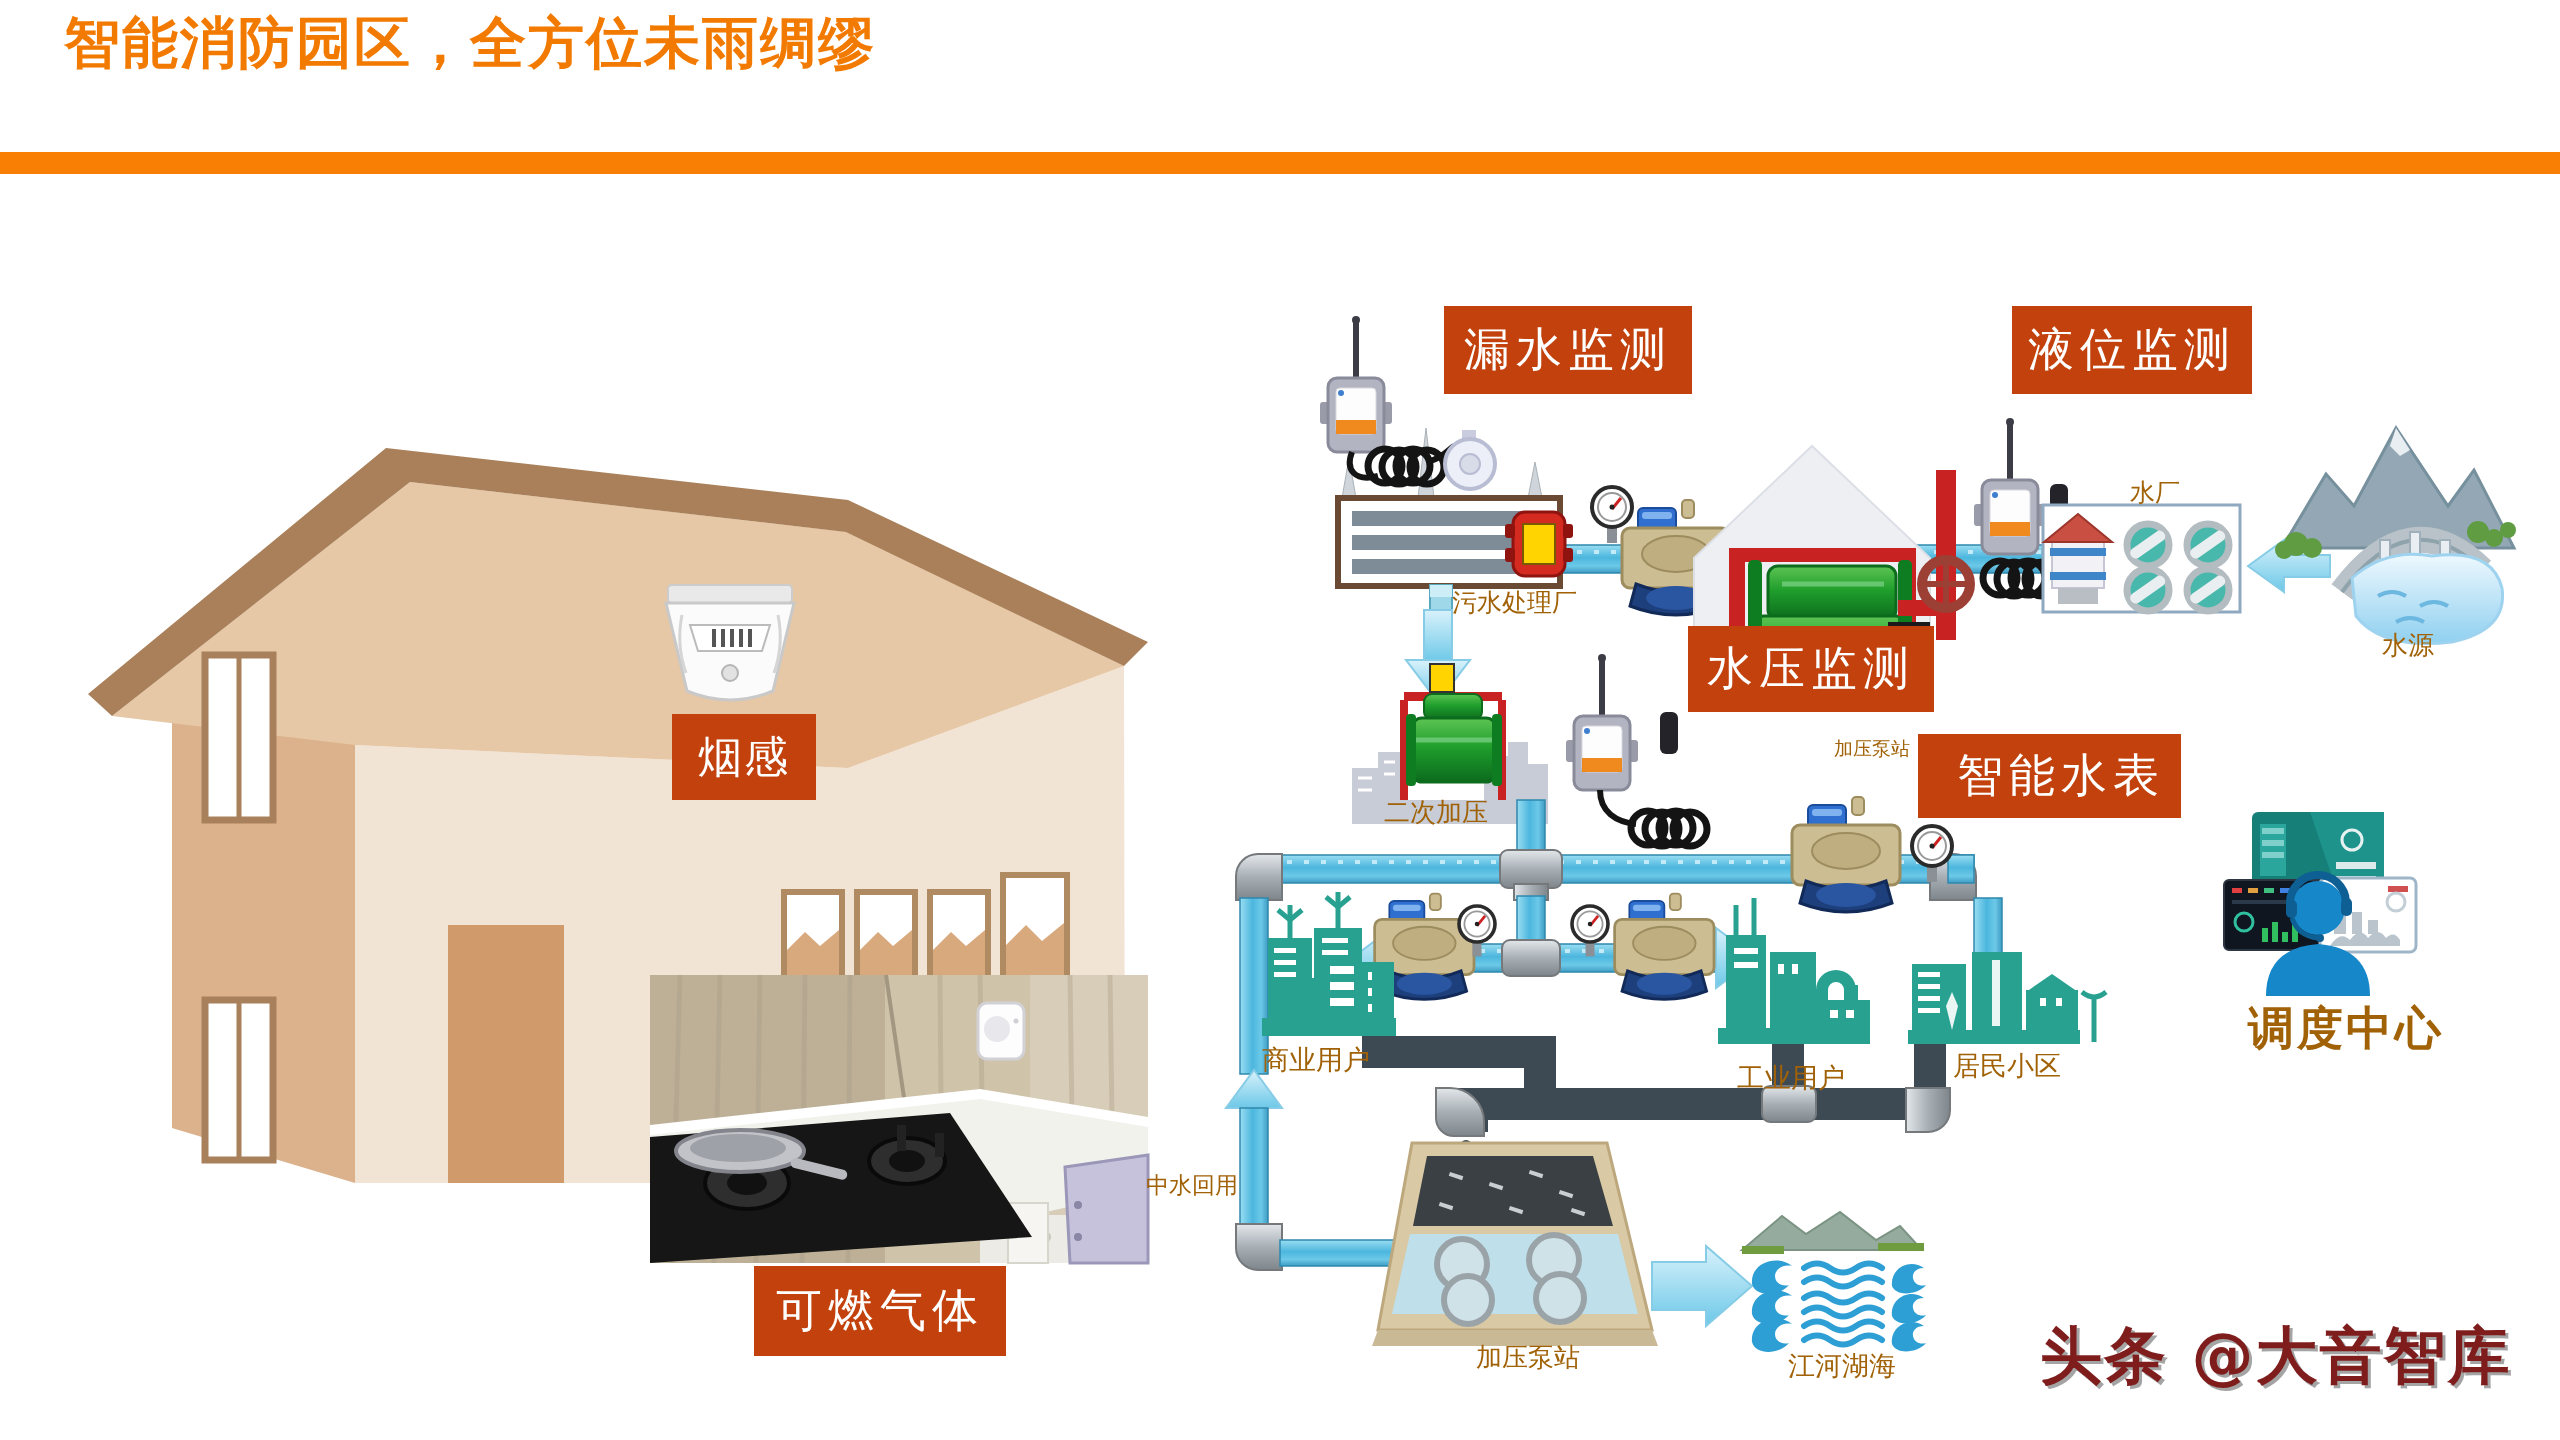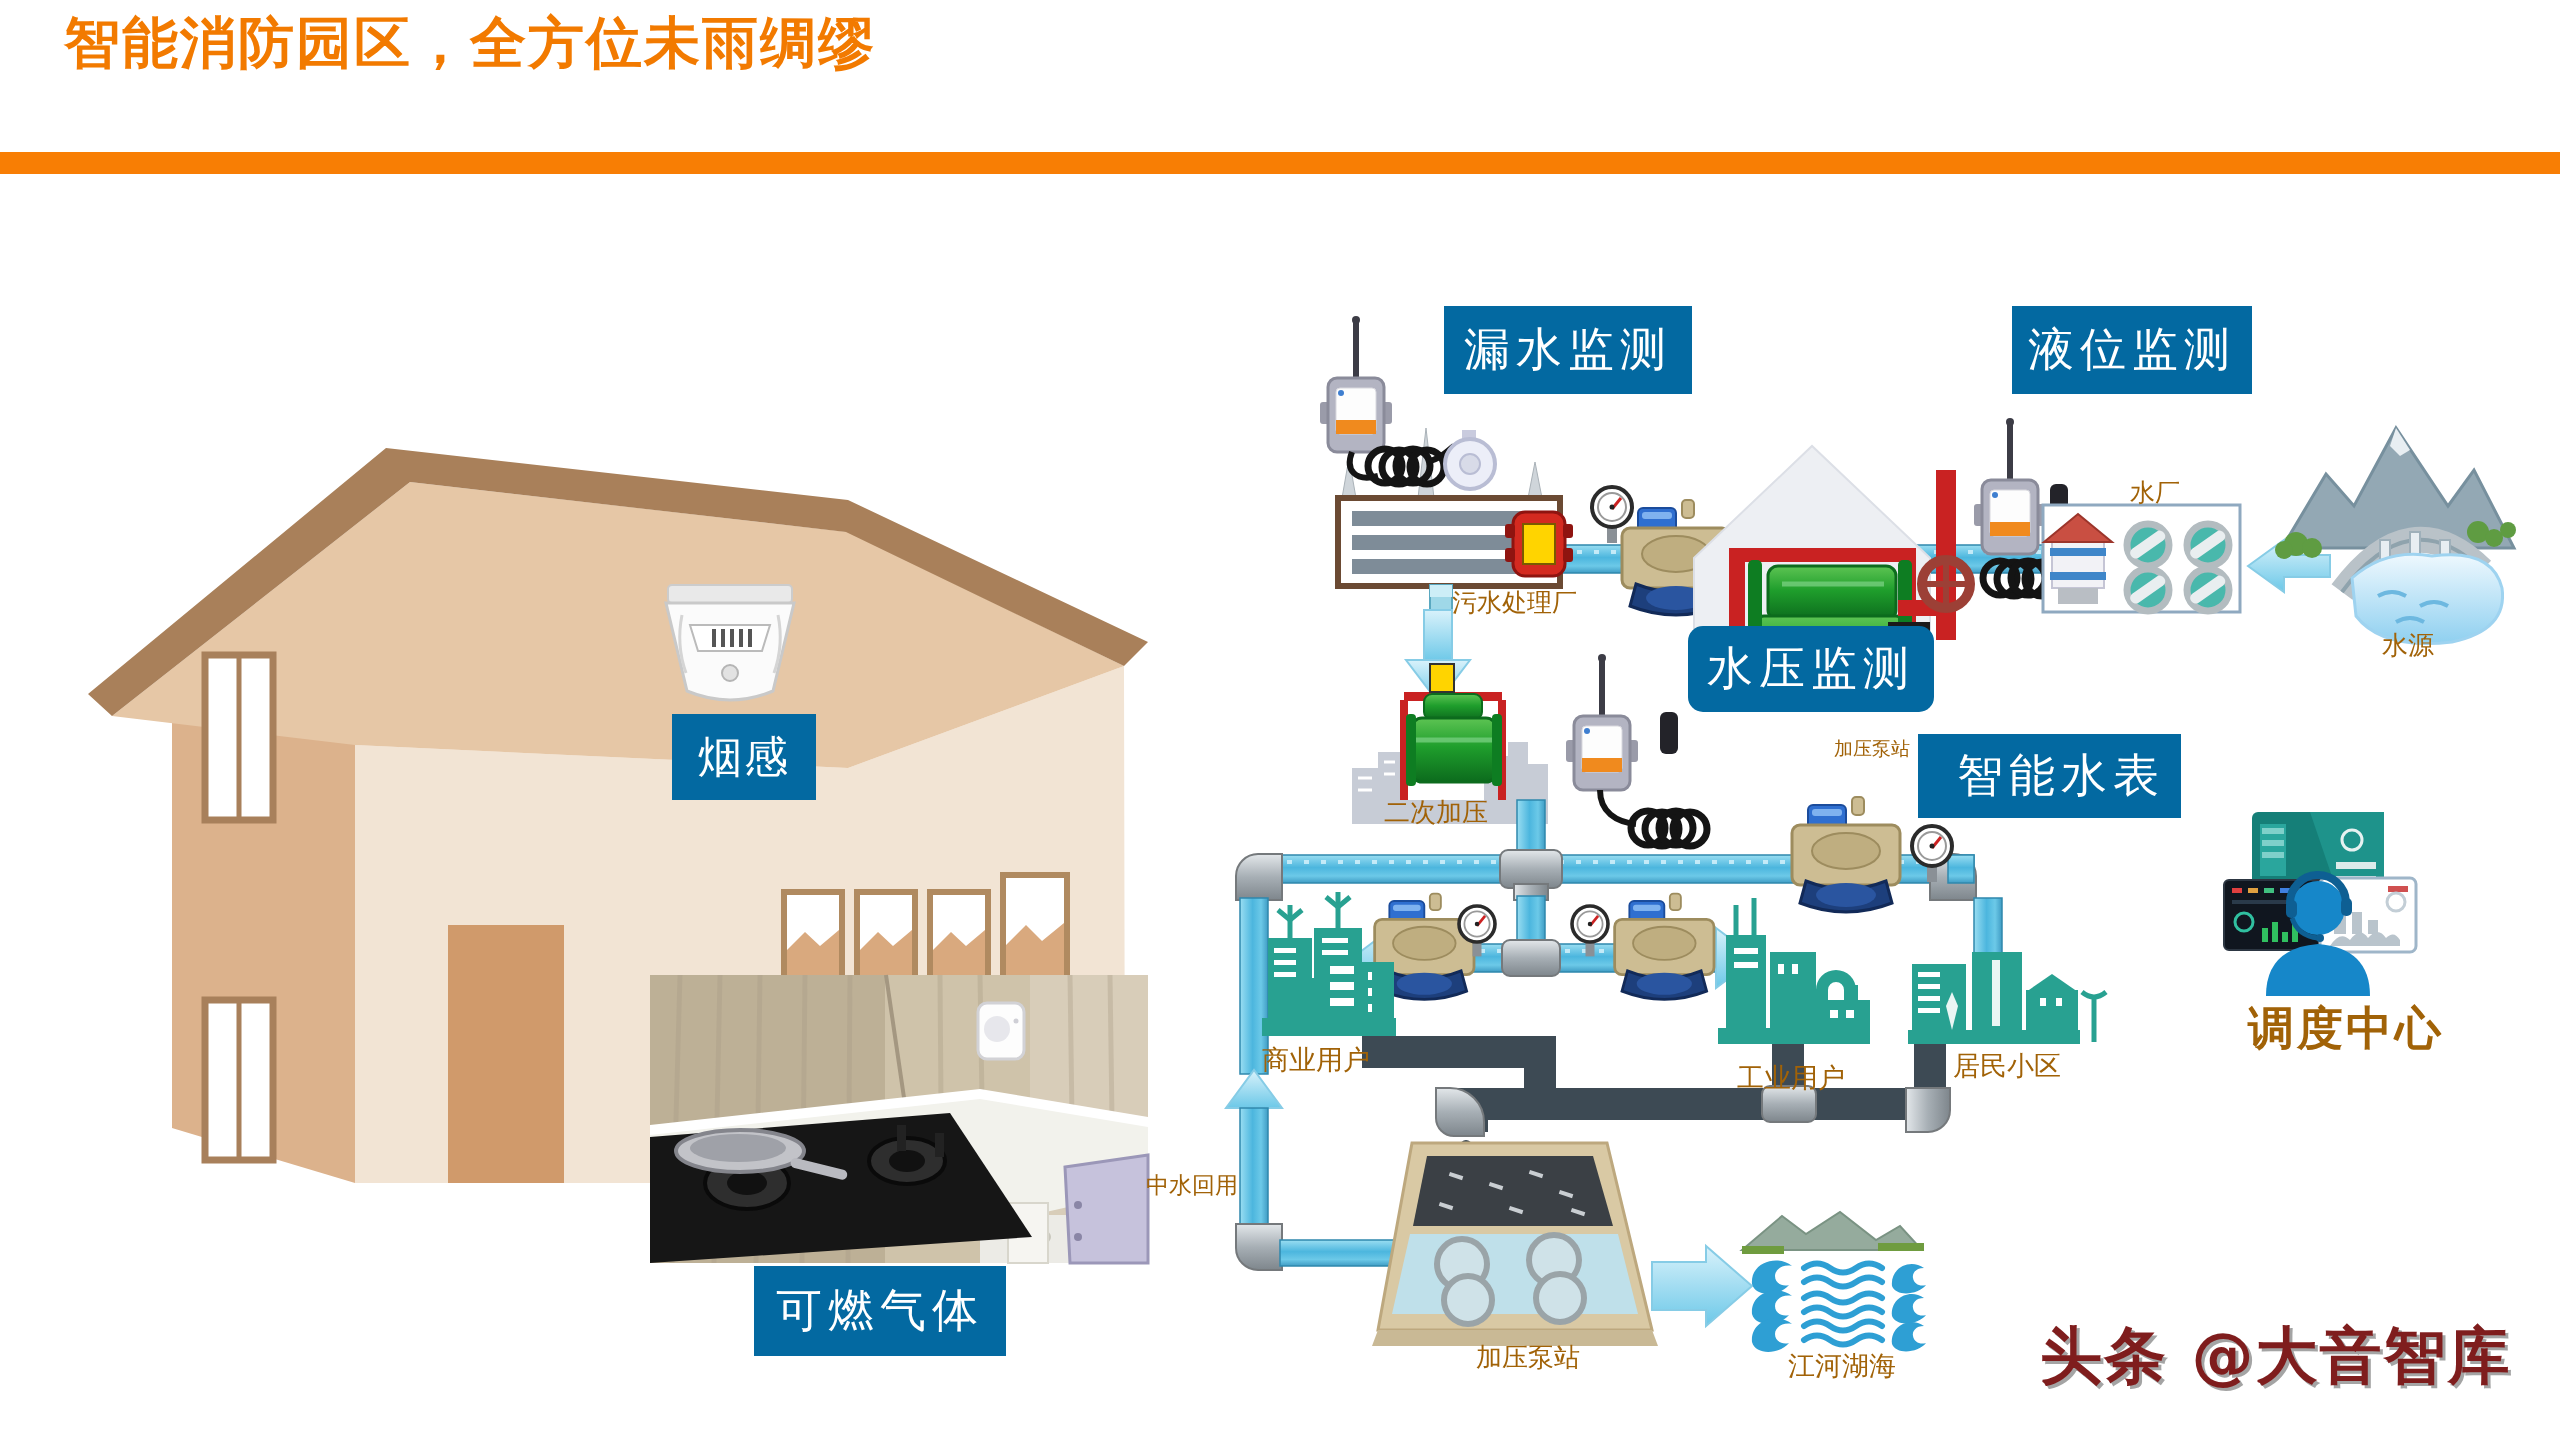--- a/index.html
+++ b/index.html
@@ -7,26 +7,26 @@
     width:2560px;height:1440px;position:relative;overflow:hidden;background:#ffffff;
     font-family:"DejaVu Sans","Liberation Sans",sans-serif;
   }
   #diagram-svg{position:absolute;left:0;top:0;width:2560px;height:1440px;}
   .page-title{
     position:absolute;left:64px;top:6px;font-size:56px;font-weight:bold;
     color:#f27a00;letter-spacing:2px;white-space:nowrap;
   }
   .top-bar{position:absolute;left:0;top:152px;width:2560px;height:22px;background:#f87e04;}
   .callout{
-    position:absolute;background:#0369a1;color:#ffffff;display:flex;align-items:center;
+    position:absolute;background:#c2410c;color:#ffffff;display:flex;align-items:center;
     justify-content:center;font-size:46px;letter-spacing:6px;white-space:nowrap;font-family:Liberation Mono, monospace;
   }
   #co-leak   {left:1444px;top:306px;width:248px;height:88px;}
   #co-level  {left:2012px;top:306px;width:240px;height:88px;}
-  #co-press  {left:1688px;top:626px;width:246px;height:86px;border-radius:15px;}
+  #co-press  {left:1688px;top:626px;width:246px;height:86px;}
   #co-meter  {left:1918px;top:734px;width:240px;height:84px;padding-left:23px;}
   #co-smoke  {left:672px; top:714px;width:144px;height:86px;font-size:44px;letter-spacing:2px;}
   #co-gas    {left:754px; top:1266px;width:252px;height:90px;}
   .dlabel{position:absolute;color:#a16207;font-size:26px;white-space:nowrap;}
   #lab-city   {left:1452px;top:586px;font-size:25px;}
   #lab-pump   {left:1794px;top:736px;font-size:19px;margin-left:40px;}
   #lab-plant  {left:2130px;top:476px;font-size:25px;}
   #lab-source {left:2382px;top:628px;font-size:26px;}
   #lab-second {left:1384px;top:795px;font-size:26px;}
   #lab-comm   {left:1262px;top:1042px;font-size:27px;}

